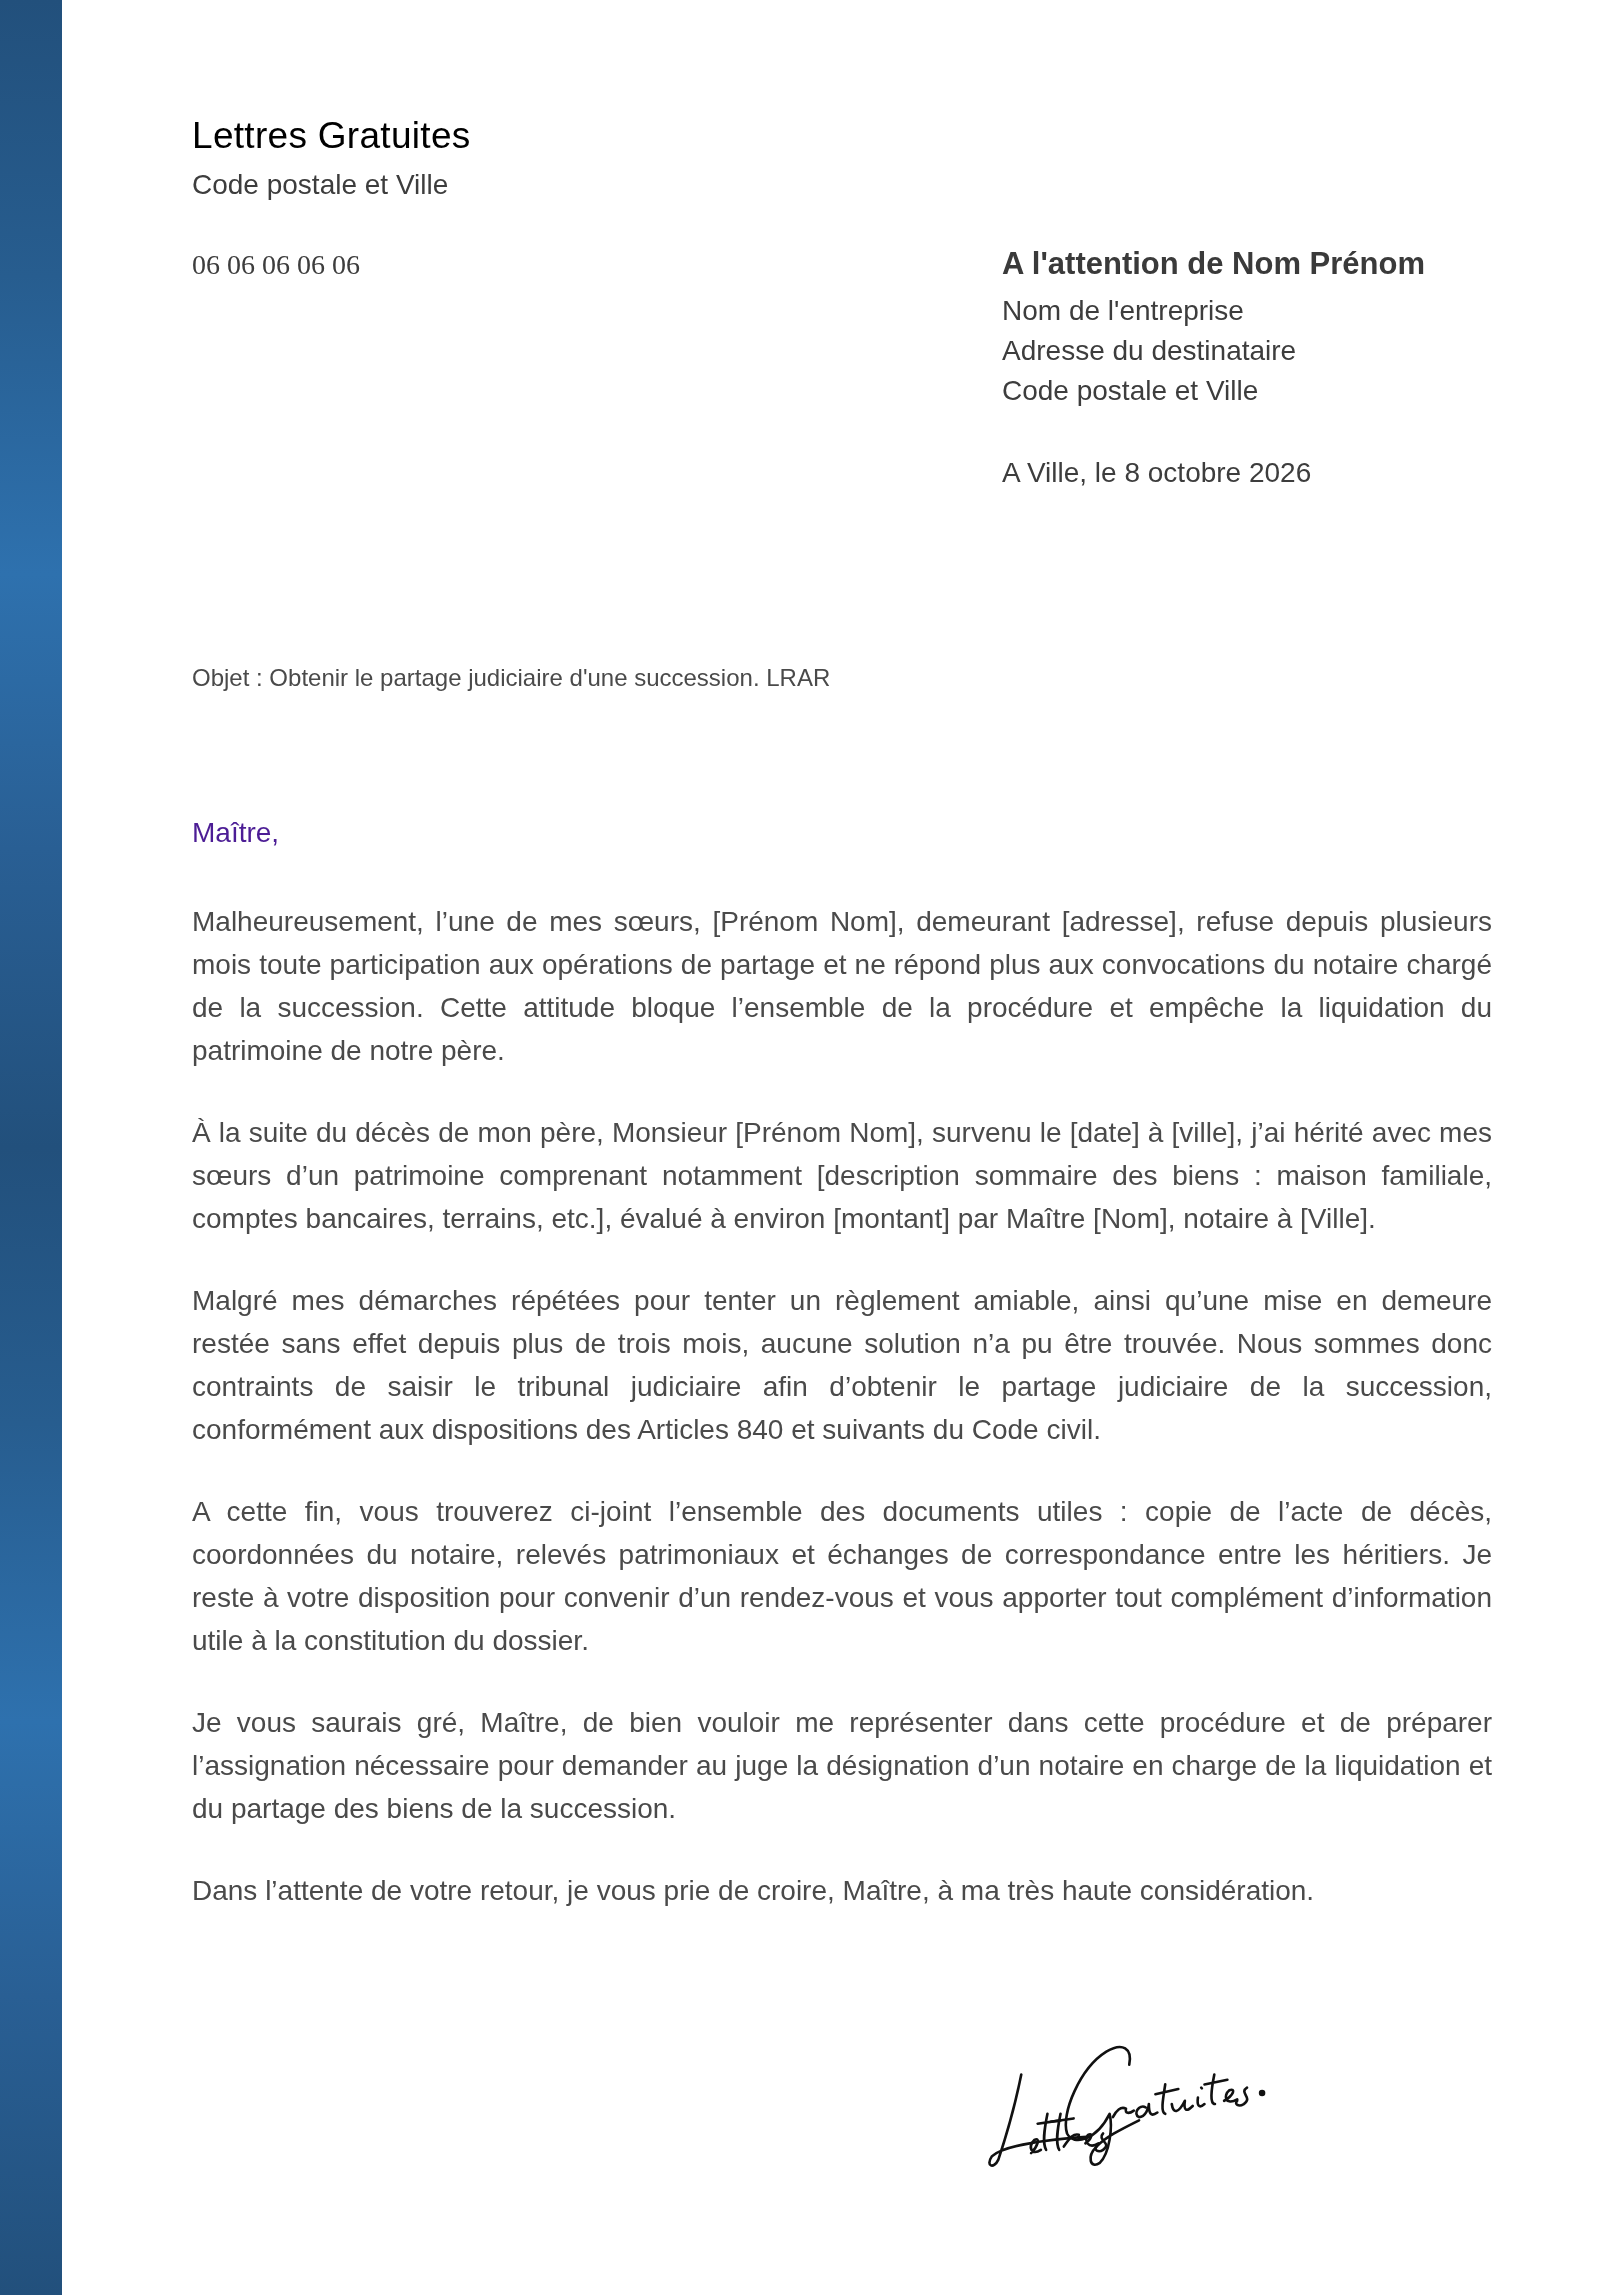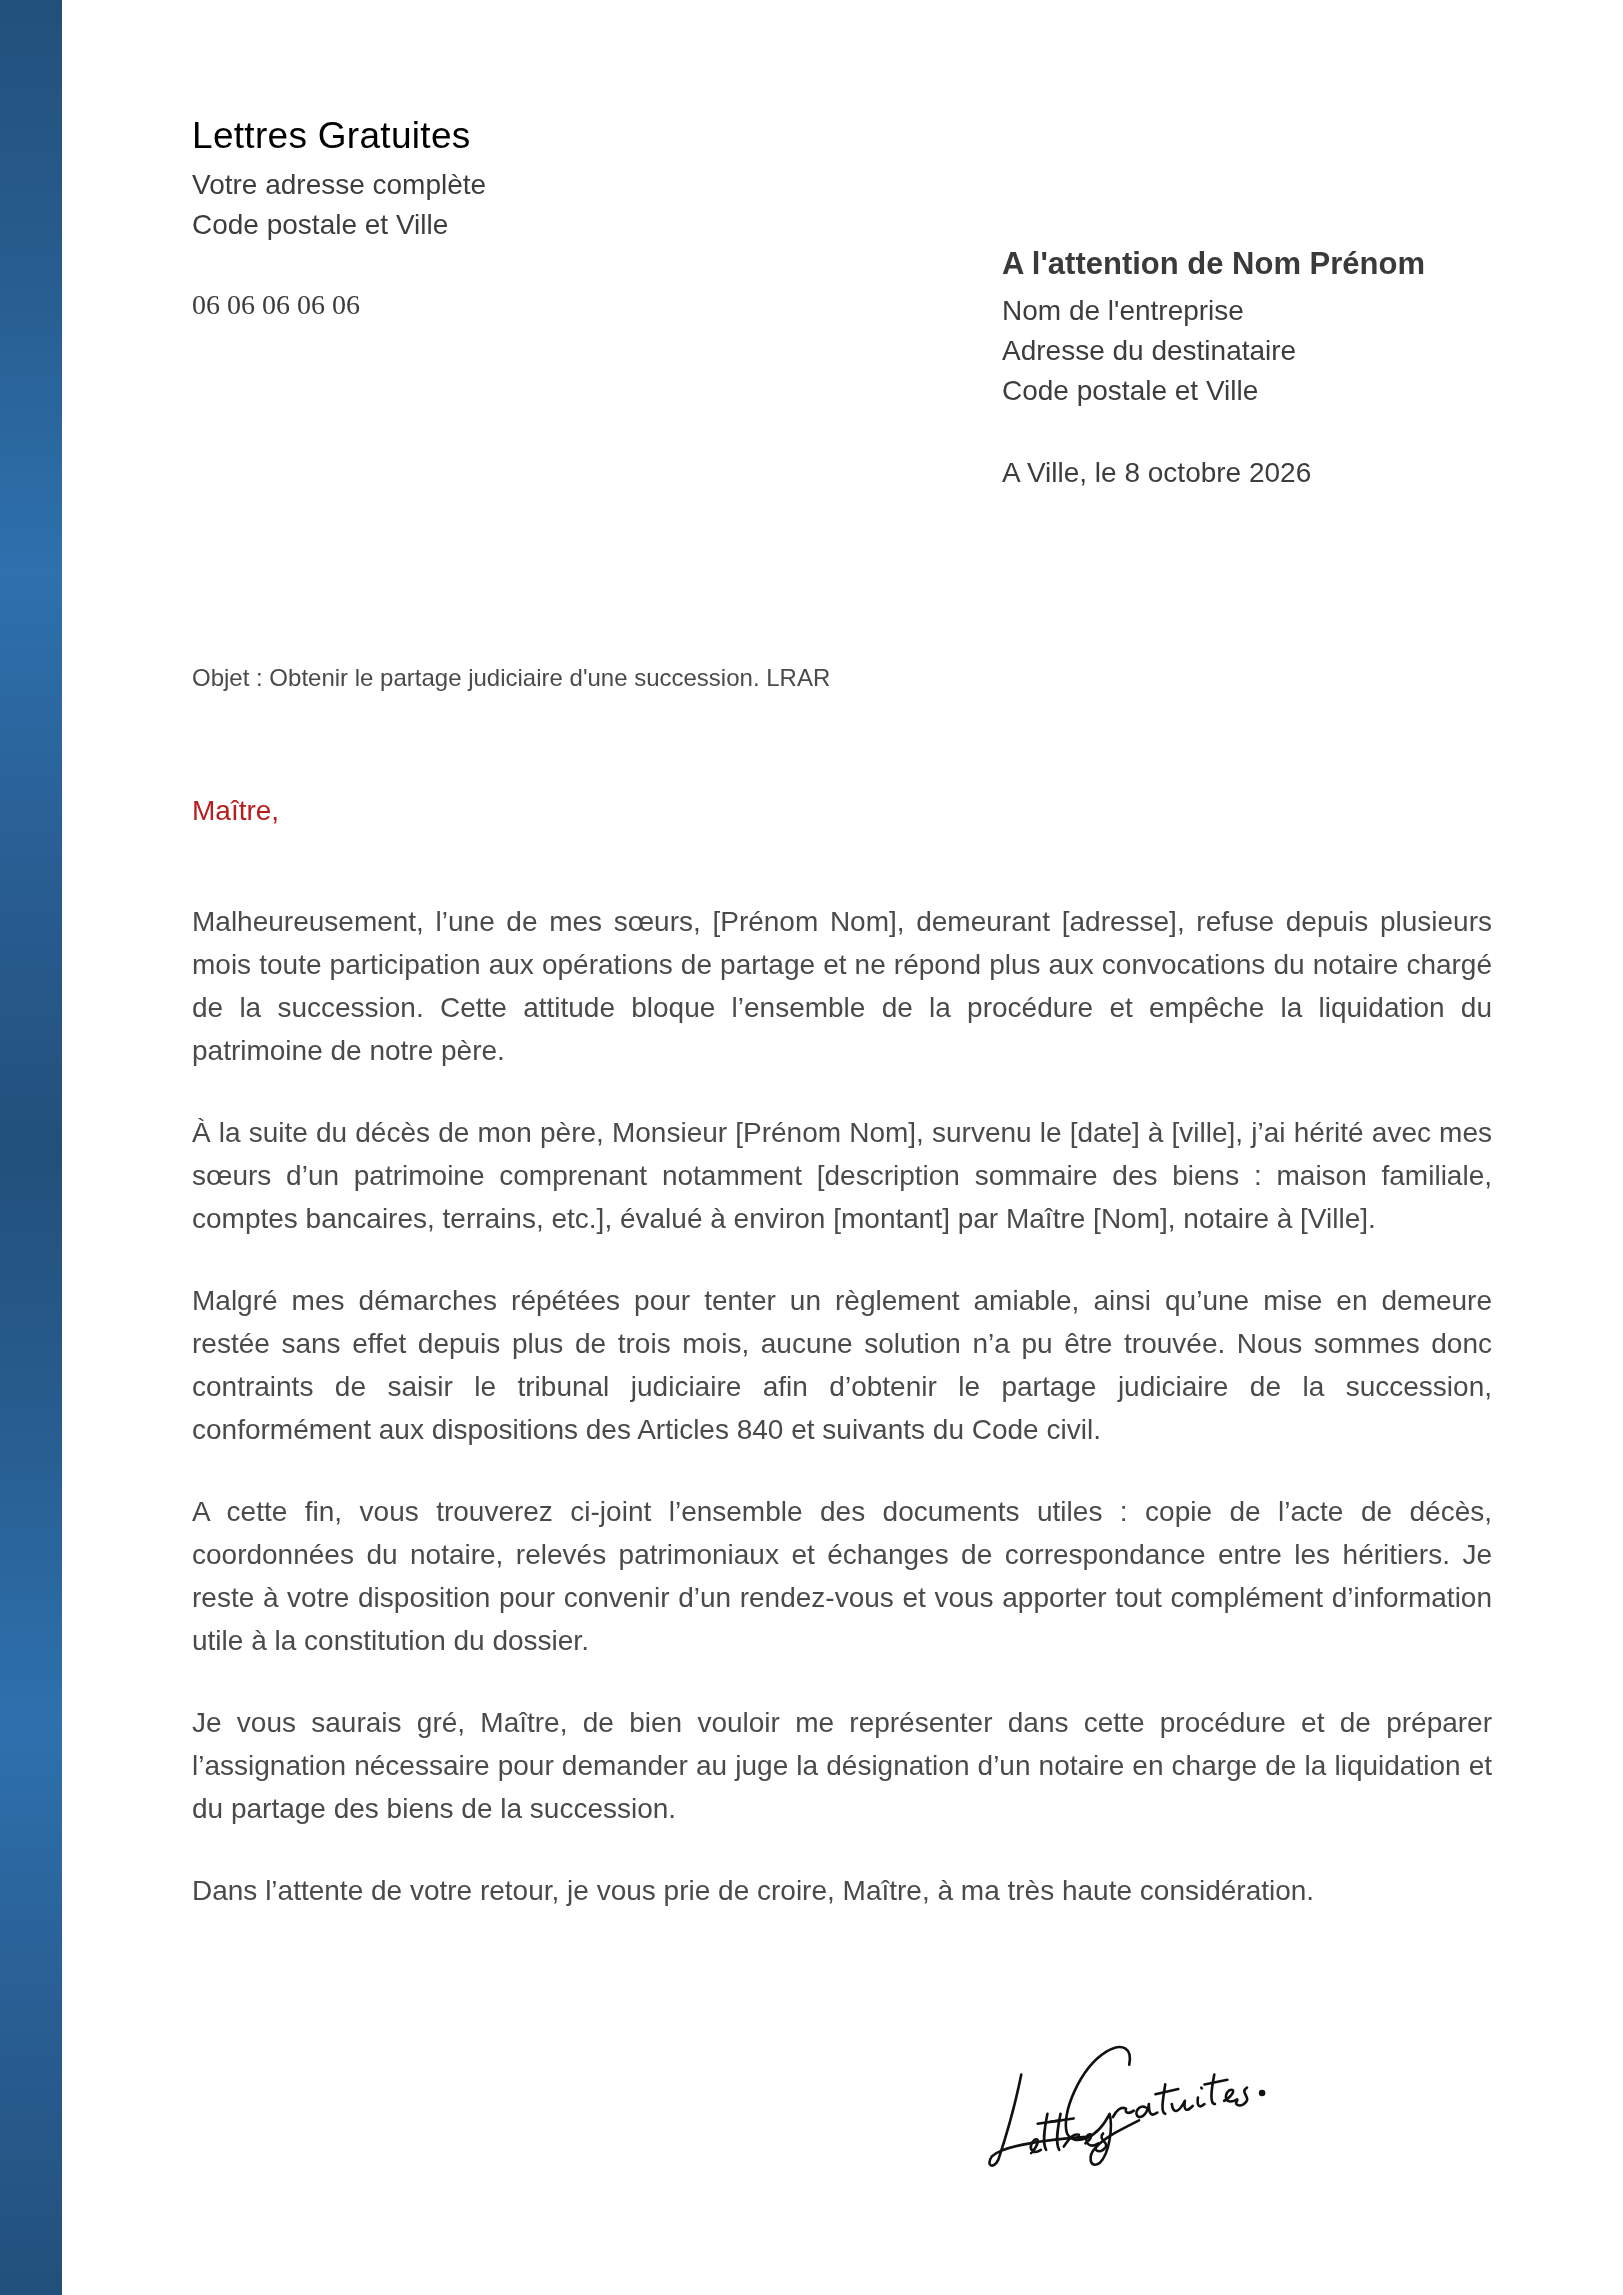--- a/index.html
+++ b/index.html
@@ -75,24 +75,24 @@
       left: 192px;
       top: 658px;
       font-size: 24px;
       line-height: 40px;
       color: #4a4a4a;
       white-space: nowrap;
     }
     .salutation {
       position: absolute;
       left: 192px;
-      top: 791px;
+      top: 813px;
       font-size: 28px;
       line-height: 40px;
-      color: #b91c1c;
+      color: #4c1d95;
     }
     .body {
       position: absolute;
       left: 192px;
       top: 900px;
       width: 1300px;
     }
     .para {
       font-size: 28px;
       line-height: 43px;
@@ -121,21 +121,20 @@
     }
   </style>
 </head>
 <body>
 
 <div class="sidebar"></div>
 
 <div class="sender">
   <div class="sender-name">Lettres Gratuites</div>
   <div class="addr">
-    <div class="line">Votre adresse complète</div>
     <div class="line">Code postale et Ville</div>
   </div>
   <div class="contact">
     <div class="line">06 06 06 06 06</div>
   </div>
 </div>
 
 <div class="recipient">
   <div class="recipient-attn">A l'attention de Nom Prénom</div>
   <div class="addr">

